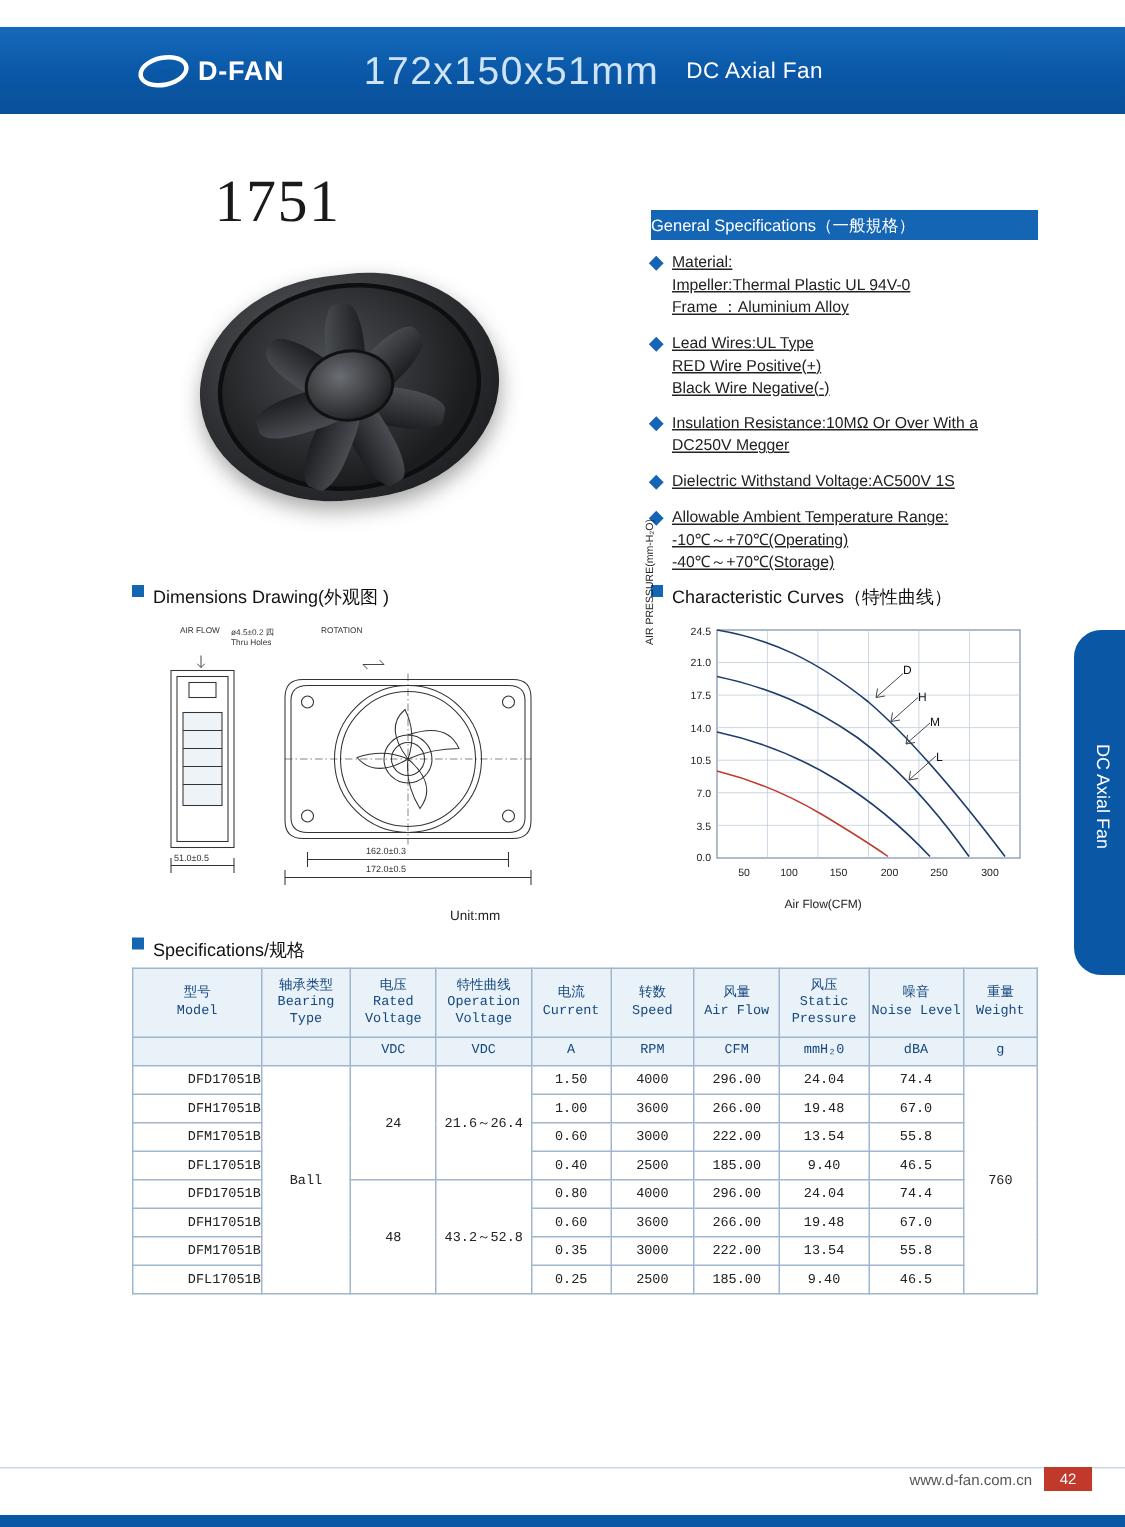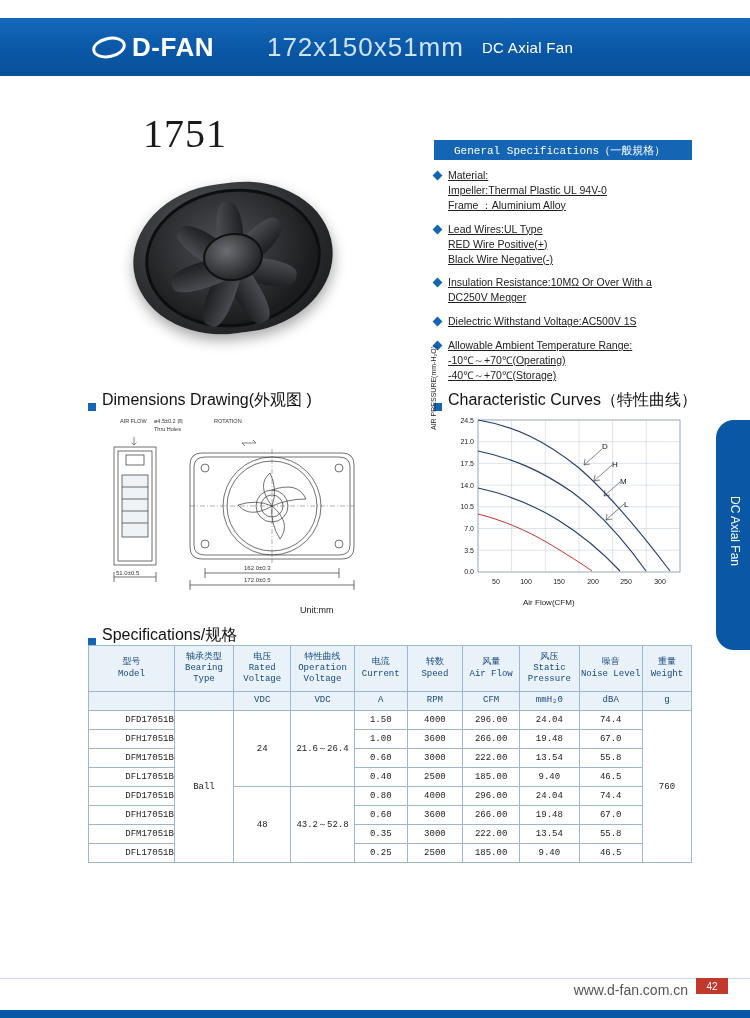--- a/index.html
+++ b/index.html
@@ -21,21 +21,21 @@
   .logo-wrap { display:flex; align-items:center; margin-left:92px; }
   .logo-ellipse {
     width:34px; height:21px; border:3px solid #ffffff; border-radius:50%;
     transform:rotate(-12deg); margin-right:6px; position:relative;
   }
   .logo-ellipse:after{
     content:""; position:absolute; left:6px; top:7px;
     width:16px; height:4px; background:#0a57a6; transform:rotate(8deg);
   }
   .logo-text {
-    color:#ffffff; font-size:26px; font-weight:bold; letter-spacing:0.5px;
+    color:#ffffff; font-size:18px; font-weight:bold; letter-spacing:0.5px;
   }
   .header-size {
     color:#cfe3f7; font-size:26px; margin-left:53px; letter-spacing:1px;
   }
   .header-sub {
     color:#ffffff; font-size:15px; margin-left:18px; letter-spacing:0.3px;
   }
 
   
   .model-no {
@@ -73,32 +73,32 @@
     background:linear-gradient(to bottom,#4a4d52,#1d1e21);
     border-radius:60% 40% 45% 55%;
     transform-origin: 12px 13px;
     z-index:3; opacity:.97;
   }
 
   
   .spec-head {
     position:absolute; left:434px; top:140px; width:258px; height:20px;
     background:#1565b5; color:#fff; font-size:11px;
-    display:flex; align-items:center; padding-left:20px;font-family:Liberation Mono, monospace;
+    display:flex; align-items:center; padding-left:0;
   }
   .spec-list { position:absolute; left:434px; top:168px; width:270px; }
   .spec-item { display:flex; margin-bottom:9px; font-size:10.5px; line-height:1.42; color:#222; }
   .diamond {
     width:7px; height:7px; background:#1565b5; transform:rotate(45deg);
     margin:4px 7px 0 0; flex:0 0 auto;
   }
   .spec-text { white-space:pre-line;text-decoration:underline; }
 
   
-  .sec-title { position:absolute; font-size:16px; color:#111; display:flex; align-items:flex-end; }
+  .sec-title { position:absolute; font-size:12px; color:#111; display:flex; align-items:flex-start; }
   .sec-title .sq { width:8px; height:8px; background:#1565b5; margin-right:6px; }
   #sec-dim { left:88px; top:390px; }
   #sec-curve { left:434px; top:390px; }
   #sec-spec { left:88px; top:625px; }
 
   
   .dim-box { position:absolute; left:92px; top:415px; width:310px; height:190px; }
   .dim-label { position:absolute; font-size:5.5px; color:#333; }
   .dim-unit { position:absolute; left:300px; top:605px; font-size:9px; color:#222; }
 
@@ -134,21 +134,21 @@
     background:#0a57a6; border-radius:18px 0 0 18px;
   }
   .side-tab span {
     position:absolute; left:-76px; top:104px; width:190px;
     transform:rotate(90deg); color:#fff; font-size:12px;
     text-align:center;
   }
 
   
   .footer-line { position:absolute; left:0; top:978px; width:750px; height:1px; background:#c9d6e3; }
-  .footer-url { position:absolute; right:62px; top:982px; font-size:14px; color:#555; }
+  .footer-url { position:absolute; right:62px; top:982px; font-size:10px; color:#555; }
   .footer-page {
     position:absolute; right:22px; top:978px; width:32px; height:16px;
     background:#c0392b; color:#fff; font-size:10px;
     display:flex; align-items:center; justify-content:center;
   }
   .bottom-bar { position:absolute; left:0; top:1010px; width:750px; height:8px; background:#0a57a6; }
   .top-bar { position:absolute; left:0; top:0; width:750px; height:6px; background:#ffffff; }
 </style>
 </head>
 <body>

